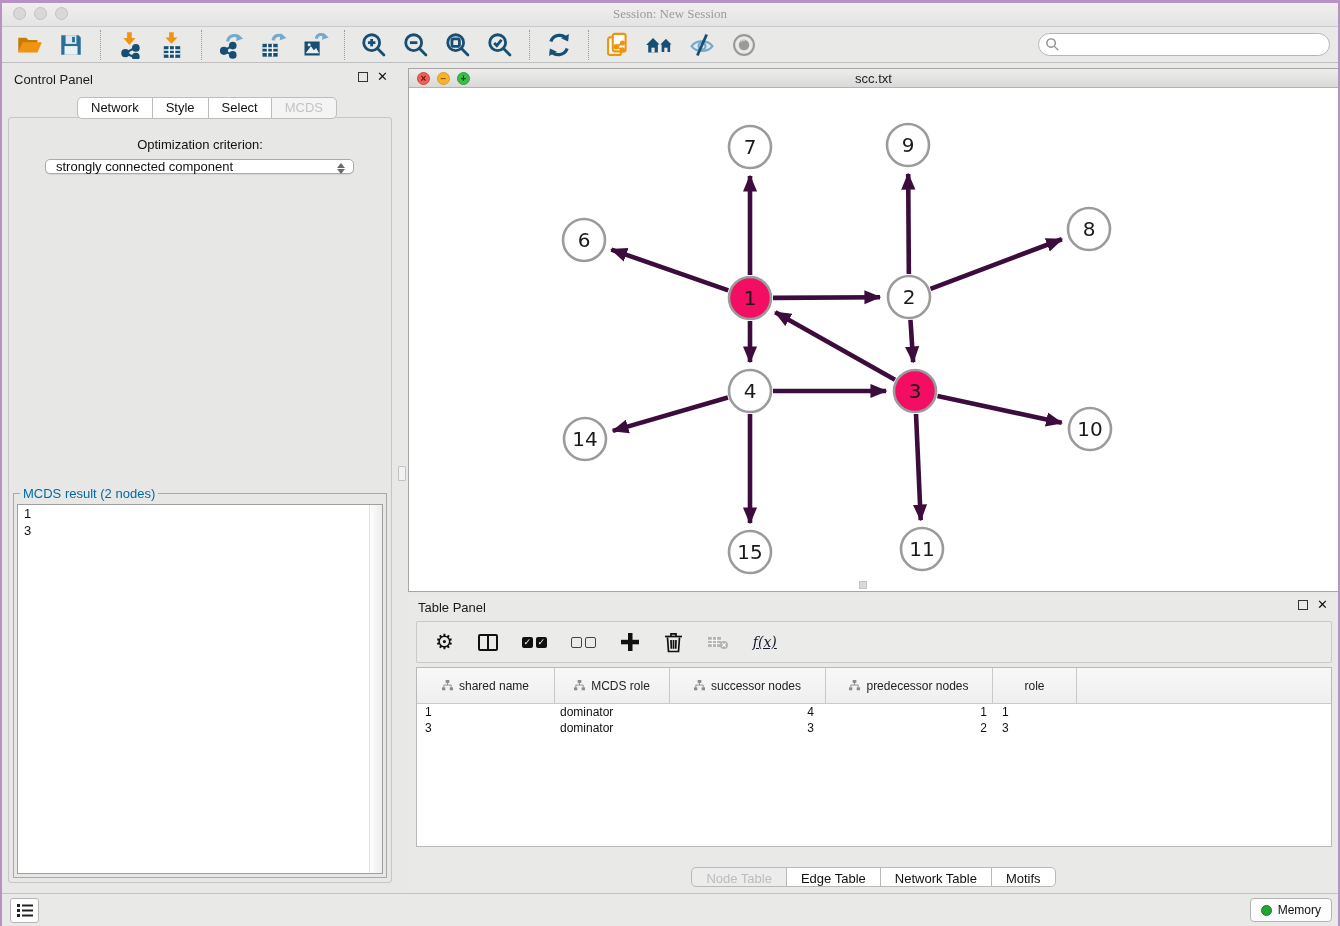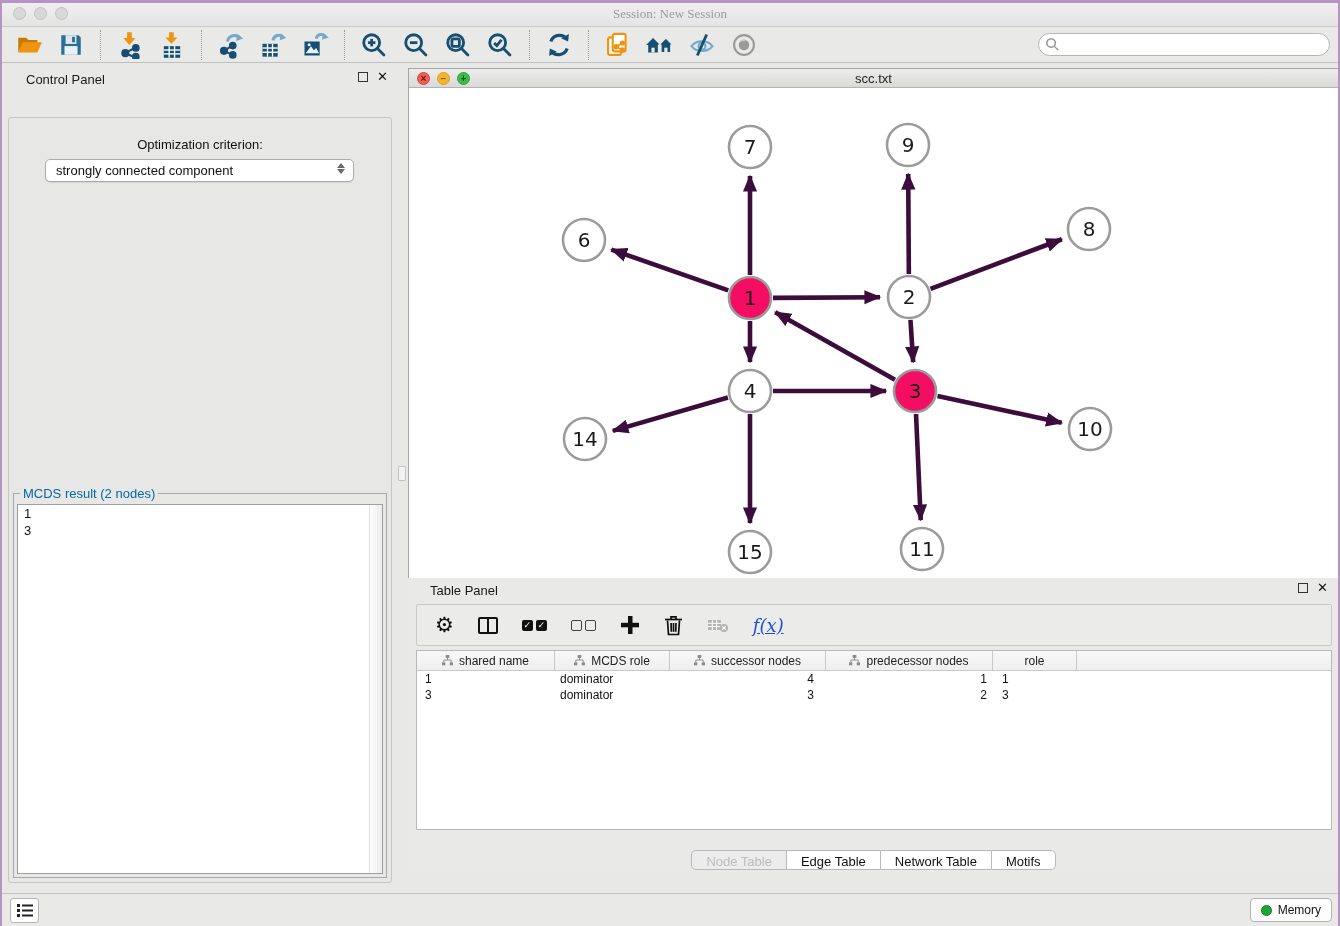--- a/index.html
+++ b/index.html
@@ -18,35 +18,35 @@
   .toolbar { position:absolute; left:0; top:27px; width:1340px; height:36px;
     background:#e9e9e8; border-bottom:1px solid #bfbfbf; display:flex; align-items:center; padding-left:8px; }
   .tb-icon { width:30px; height:30px; display:flex; align-items:center; justify-content:center; margin:0 6px; }
   .tb-sep { width:1px; height:30px; border-left:1px dotted #9a9a9a; margin:0 8px; }
   .searchbox { margin-left:auto; margin-right:10px; position:relative; width:292px; height:23px; }
   .searchbox input { width:100%; height:100%; border:1px solid #b5b5b5; border-radius:12px; background:#fff; padding-left:26px; font-size:12px; outline:none; }
   .searchbox svg { position:absolute; left:7px; top:4px; }
 
   
   .control-panel { position:absolute; left:0; top:63px; width:400px; height:830px; background:#e8e8e7; }
-  .panel-title { position:absolute; left:14px; top:9px; font-size:13px; color:#1a1a1a;margin-left:12px; }
+  .panel-title { position:absolute; left:14px; top:9px; font-size:13px; color:#1a1a1a; }
   .panel-btns { position:absolute; right:12px; top:9px; display:flex; gap:9px; align-items:center; }
   .float-icon { width:10px; height:10px; border:1.5px solid #333; display:inline-block; }
   .close-icon { font-size:13px; font-weight:bold; color:#111; line-height:10px; }
 
   .cp-tabs { position:absolute; left:78px; top:34px; display:flex; z-index:3; }
   .cp-tab { font-size:13px; padding:2px 13px 3px; background:#fff; border:1px solid #bdbdbd; margin-left:-1px; color:#111; }
   .cp-tab:first-child { border-radius:5px 0 0 5px; }
   .cp-tab:last-child { border-radius:0 5px 5px 0; }
   .cp-tab.disabled-active { color:#c3c3c3; background:#f4f4f4; }
 
   .cp-box { position:absolute; left:8px; top:54px; width:384px; height:766px;
     border:1px solid #c6c6c6; border-radius:3px; background:#e7e7e6; }
   .opt-label { position:absolute; left:0; right:0; top:19px; text-align:center; font-size:13px; color:#111; }
-  .dropdown { position:absolute; left:36px; top:41px; width:309px; height:23px; background:#fff;
+  .dropdown { position:absolute; left:36px; top:41px; width:309px; height:15px; background:#fff;
     border:1px solid #ababab; border-radius:5px; font-size:13px; display:flex; align-items:center; padding-left:10px; color:#111;
     box-shadow:0 1px 1px rgba(0,0,0,0.08); }
   .stepper { position:absolute; right:6px; top:3px; width:13px; display:flex; flex-direction:column; align-items:center; gap:1px; }
   .stepper i { width:0; height:0; border-left:4px solid transparent; border-right:4px solid transparent; }
   .stepper .up { border-bottom:5px solid #6b6b6b; }
   .stepper .dn { border-top:5px solid #6b6b6b; }
   .btn-row { position:absolute; left:0; right:0; top:73px; display:flex; justify-content:center; gap:14px; }
   .aqua-btn { font-size:13px; padding:3px 16px 4px; border:1px solid #b3b3b3; border-radius:5px;
     background:linear-gradient(#ffffff,#f1f1f1); color:#111; box-shadow:0 1px 1px rgba(0,0,0,0.08); }
 
@@ -66,35 +66,35 @@
   .net-title { position:absolute; left:0; right:0; top:2px; text-align:center; font-size:13px; color:#222; }
   .net-lights { position:absolute; left:8px; top:3px; display:flex; gap:7px; }
   .net-lights span { width:13px; height:13px; border-radius:50%; font-size:10px; font-weight:bold; display:flex; align-items:center; justify-content:center; line-height:1; }
   .light-red { background:#ee5f57; border:1px solid #d4453d; color:#71140e; }
   .light-yellow { background:#f6b42e; border:1px solid #dd9c1f; color:#8a5d07; }
   .light-green { background:#3dbb4b; border:1px solid #2aa338; color:#0c5e16; }
   .net-canvas-wrap { position:relative; width:929px; height:503px; }
   .hscroll-hint { position:absolute; left:450px; bottom:2px; width:8px; height:8px; background:#d9d9d9; border:1px solid #c4c4c4; }
 
   
-  .table-panel { position:absolute; left:408px; top:578px; width:932px; height:295px; background:#e9e9e8; }
+  .table-panel { position:absolute; left:408px; top:595px; width:932px; height:295px; background:#e9e9e8; }
   .tp-toolbar { position:absolute; left:8px; right:8px; top:26px; height:42px; background:#ebebea;
     border:1px solid #c9c9c9; border-radius:2px; display:flex; align-items:center; gap:24px; padding-left:18px; }
   .tp-icon { display:flex; align-items:center; justify-content:center; }
   .gear-glyph { font-size:21px; color:#111; font-family:"DejaVu Sans",sans-serif; }
   .split-rect { width:20px; height:17px; border:2px solid #111; border-radius:2px; position:relative; }
   .split-rect::after { content:""; position:absolute; left:7px; top:0; bottom:0; width:2px; background:#111; }
   .cb-pair { display:flex; gap:3px; }
   .cb { width:11px; height:11px; border-radius:2px; }
   .cb.checked { background:#111; color:#fff; font-size:9px; line-height:11px; text-align:center; }
   .cb.empty { border:1.5px solid #444; background:transparent; }
-  .fx-glyph { font-family:"DejaVu Serif",serif; font-style:italic; font-size:18px; color:#1d4ed8;text-decoration:underline; }
+  .fx-glyph { font-family:"DejaVu Serif",serif; font-style:italic; font-size:14px; color:#0f172a;text-decoration:underline; }
 
   .tp-table { position:absolute; left:8px; right:8px; top:72px; height:180px; background:#fff; border:1px solid #b9b9b9; overflow:hidden; }
-  .thead { display:flex; height:20px; border-bottom:1px solid #c9c9c9; background:linear-gradient(#f8f8f8,#efefef); }
+  .thead { display:flex; height:36px; border-bottom:1px solid #c9c9c9; background:linear-gradient(#f8f8f8,#efefef); }
   .th { display:flex; align-items:center; justify-content:center; gap:6px; font-size:12px; color:#222;
     border-right:1px solid #c9c9c9; height:100%; }
   .tr { display:flex; height:16px; font-size:12px; color:#111; align-items:center; }
   .td { height:100%; display:flex; align-items:center; }
   .c0 { width:138px; } .c1 { width:115px; } .c2 { width:156px; } .c3 { width:167px; } .c4 { width:84px; }
   .td.c0 { padding-left:8px; } .td.c1 { padding-left:5px; }
   .td.c2 { justify-content:flex-end; padding-right:12px; }
   .td.c3 { justify-content:flex-end; padding-right:6px; }
   .td.c4 { padding-left:9px; }
 
@@ -280,20 +280,26 @@
       </svg>
     <input type="text" placeholder="" style="">
   </div>
 </div>
 
 <div class="control-panel">
   <div class="panel-title">Control Panel</div>
   <div class="panel-btns">
     <span class="float-icon"></span>
     <span class="close-icon">✕</span>
+  </div>
+  <div class="cp-tabs">
+    <span class="cp-tab">Network</span>
+    <span class="cp-tab">Style</span>
+    <span class="cp-tab">Select</span>
+    <span class="cp-tab disabled-active">MCDS</span>
   </div>
   <div class="cp-box">
     <div class="opt-label">Optimization criterion:</div>
     <div class="dropdown">
       <span>strongly connected component</span>
       <span class="stepper">
           <i class="up"></i>
           <i class="dn"></i>
         </span>
     </div>

